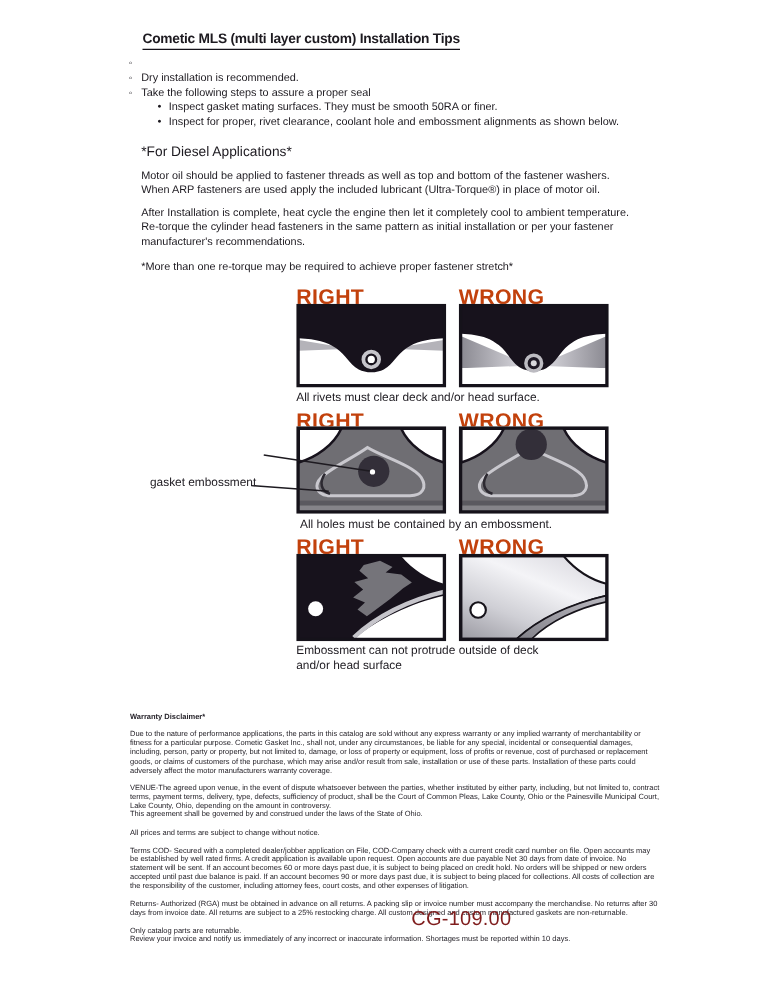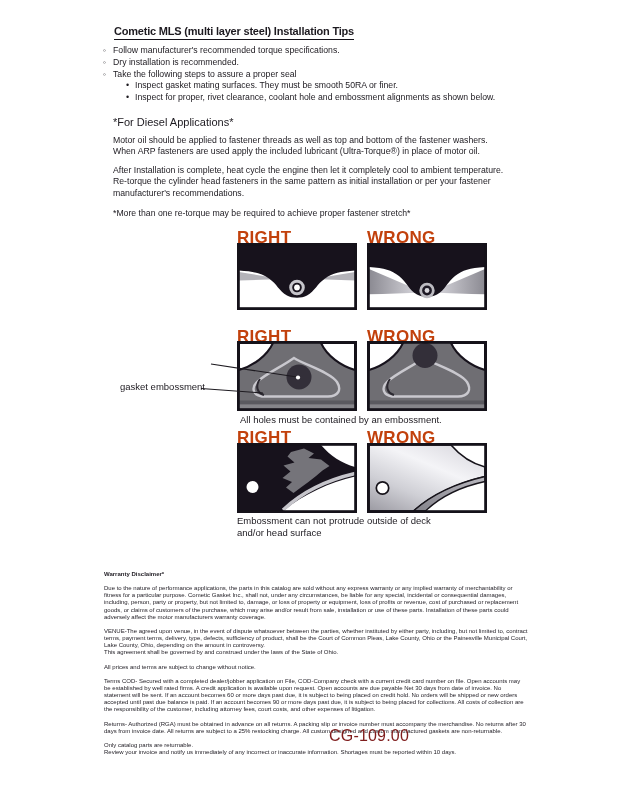--- a/index.html
+++ b/index.html
@@ -37,26 +37,25 @@
   .legal p{margin:0 0 7px 0;}
   .legal .tight{margin:0;}
   
   .page-code{position:absolute;left:329px;top:727px;font-size:16px;letter-spacing:0.2px;color:#7f1d1d;white-space:nowrap;}
 </style>
 </head>
 <body>
 
 <div class="page">
 
-  <div class="title">Cometic MLS (multi layer steel) Installation Tips</div>
+  <div class="title">Cometic MLS (multi layer custom) Installation Tips</div>
 
   <div class="tips">
     <div class="tip-row">
       <span class="mk">◦</span>
-      <span>Follow manufacturer's recommended torque specifications.</span>
     </div>
     <div class="tip-row">
       <span class="mk">◦</span>
       <span>Dry installation is recommended.</span>
     </div>
     <div class="tip-row">
       <span class="mk">◦</span>
       <span>Take the following steps to assure a proper seal</span>
     </div>
     <div class="tip-row sub">
@@ -101,20 +100,21 @@
     <rect x="0" y="0" width="120" height="67" fill="#ffffff"></rect>
     <polygon points="2,26 57,49.5 2,51.5" fill="url(#d1l)"></polygon>
     <polygon points="118,26 63,49.5 118,51.5" fill="url(#d1r)"></polygon>
     <rect x="2" y="51.5" width="116" height="14" fill="#ffffff"></rect>
     <path d="M2,2 H118 V24 C102,25 96,27 88,33 C80,39.5 78,47 70,51.5 C64.5,54.5 55.5,54.5 50,51.5 C42,47 40,39.5 32,33 C24,27 18,25 2,24 Z" fill="#17121c"></path>
     <circle cx="60" cy="47.5" r="6.3" fill="#1d1824" stroke="#bcbbc1" stroke-width="2.8"></circle>
     <circle cx="60" cy="47.5" r="2.4" fill="#d8d7dc"></circle>
     <rect x="1.4" y="1.4" width="117.2" height="64.2" fill="none" stroke="#15121a" stroke-width="2.8"></rect>
   </svg>
 
+  <div class="caption" style="left:237px;top:313px;">All rivets must clear deck and/or head surface.</div>
 
   <div class="dlabel" style="left:237px;top:327px;">RIGHT</div>
   <div class="dlabel" style="left:367px;top:327px;">WRONG</div>
 
   <svg class="dbox" style="left:237px;top:341px;" width="120" height="70" viewBox="0 0 120 70">
     <rect x="0" y="0" width="120" height="70" fill="#ffffff"></rect>
     <rect x="2" y="2" width="116" height="66" fill="#6f6e73"></rect>
     <path d="M2,2 L36,2 C30,15 16,25 2,29 Z" fill="#ffffff" stroke="#17121c" stroke-width="2" stroke-linejoin="round"></path>
     <path d="M118,2 L84,2 C90,15 104,25 118,29 Z" fill="#ffffff" stroke="#17121c" stroke-width="2" stroke-linejoin="round"></path>
     <path d="M57,17 C46,25 28,33 20,41 C14,47 16,54 25,55.5 L91,55.5 C101,55.5 105,49 100,41 C93,31 68,24 57,17 Z" fill="none" stroke="#c9c8ce" stroke-width="2.4"></path>

